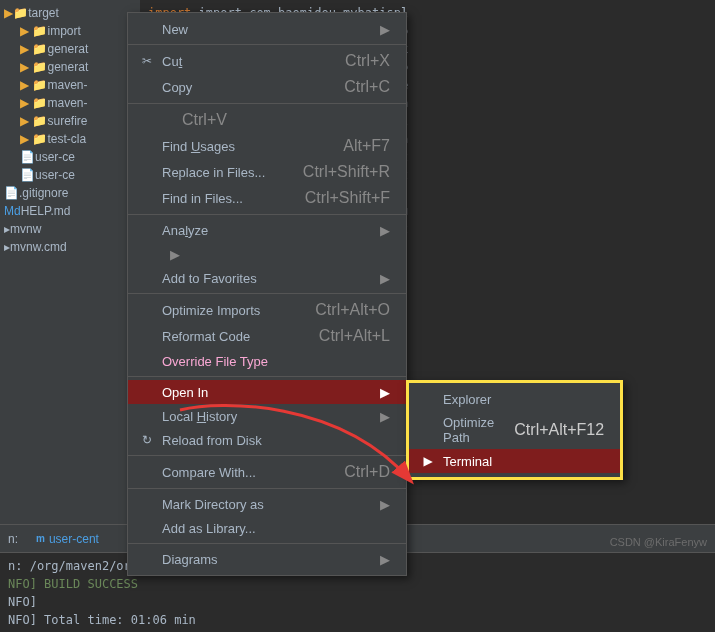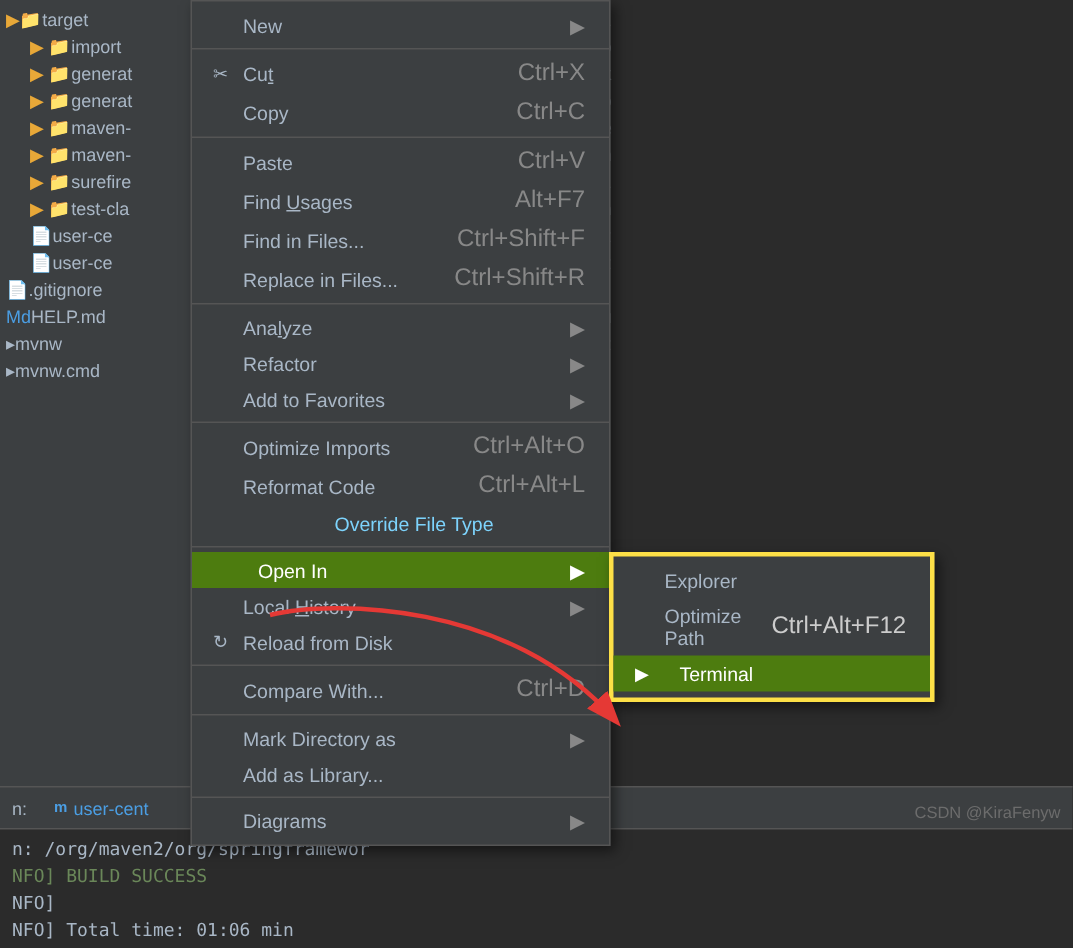--- a/index.html
+++ b/index.html
@@ -110,21 +110,21 @@
       position: absolute;
       bottom: 84px;
       right: 8px;
       font-size: 11px;
       color: #6c6c6c;
     }
 
     
     .context-menu {
       position: absolute;
-      top: 0;
+      top: 12px;
       left: 127px;
       background: #3c3f41;
       border: 1px solid #555;
       box-shadow: 3px 3px 8px rgba(0,0,0,0.5);
       min-width: 280px;
       z-index: 100;
       padding: 4px 0;
       color: #a9b7c6;
       font-size: 13px;
     }
@@ -132,23 +132,22 @@
     .menu-item {
       display: flex;
       align-items: center;
       padding: 4px 16px 4px 10px;
       cursor: pointer;
       position: relative;
       min-height: 24px;
     }
 
     .menu-item.highlighted {
-      background: #4d7c0f;
+      background: #7f1d1d;
       color: #ffffff;
-      gap: 10px;
     }
 
     .menu-item .item-icon {
       width: 18px;
       margin-right: 6px;
       font-size: 12px;
       text-align: center;
       flex-shrink: 0;
     }
 
@@ -175,23 +174,22 @@
       color: #fff;
     }
 
     .menu-separator {
       height: 1px;
       background: #555;
       margin: 3px 0;
     }
 
     .menu-item.disabled {
-      color: #7dd3fc;
+      color: #f9a8d4;
       cursor: default;
-      text-align: center;
     }
 
     
     .submenu {
       position: absolute;
       left: 100%;
       top: -4px;
       background: #3c3f41;
       border: 3px solid #fde047;
       box-shadow: 3px 3px 8px rgba(0,0,0,0.5);
@@ -365,52 +363,50 @@
   <div class="menu-item">
     <span class="item-icon"></span>
     <span class="item-label">Copy</span>
     <span class="item-shortcut">Ctrl+C</span>
   </div>
 
   <div class="menu-separator"></div>
 
   <div class="menu-item">
     <span class="item-icon"></span>
-    <span class="item-label">Paste</span>
     <span class="item-shortcut">Ctrl+V</span>
   </div>
 
   <div class="menu-item">
     <span class="item-icon"></span>
     <span class="item-label">Find <span class="underline">U</span>sages</span>
     <span class="item-shortcut">Alt+F7</span>
   </div>
 
   <div class="menu-item">
     <span class="item-icon"></span>
+    <span class="item-label">Replace in Files...</span>
+    <span class="item-shortcut">Ctrl+Shift+R</span>
+  </div>
+
+  <div class="menu-item">
+    <span class="item-icon"></span>
     <span class="item-label">Find in Files...</span>
     <span class="item-shortcut">Ctrl+Shift+F</span>
   </div>
-
-  <div class="menu-item">
-    <span class="item-icon"></span>
-    <span class="item-label">Replace in Files...</span>
-    <span class="item-shortcut">Ctrl+Shift+R</span>
-  </div>
   <div class="menu-separator"></div>
 
   <div class="menu-item">
     <span class="item-icon"></span>
     <span class="item-label">Ana<span class="underline">l</span>yze</span>
     <span class="item-arrow">▶</span>
   </div>
 
   <div class="menu-item">
     <span class="item-icon"></span>
-    <span class="item-label">Refactor</span>
     <span class="item-arrow">▶</span>
   </div>
 
   <div class="menu-item">
     <span class="item-icon"></span>
     <span class="item-label">Add to Favorites</span>
     <span class="item-arrow">▶</span>
   </div>
   <div class="menu-separator"></div>
 

